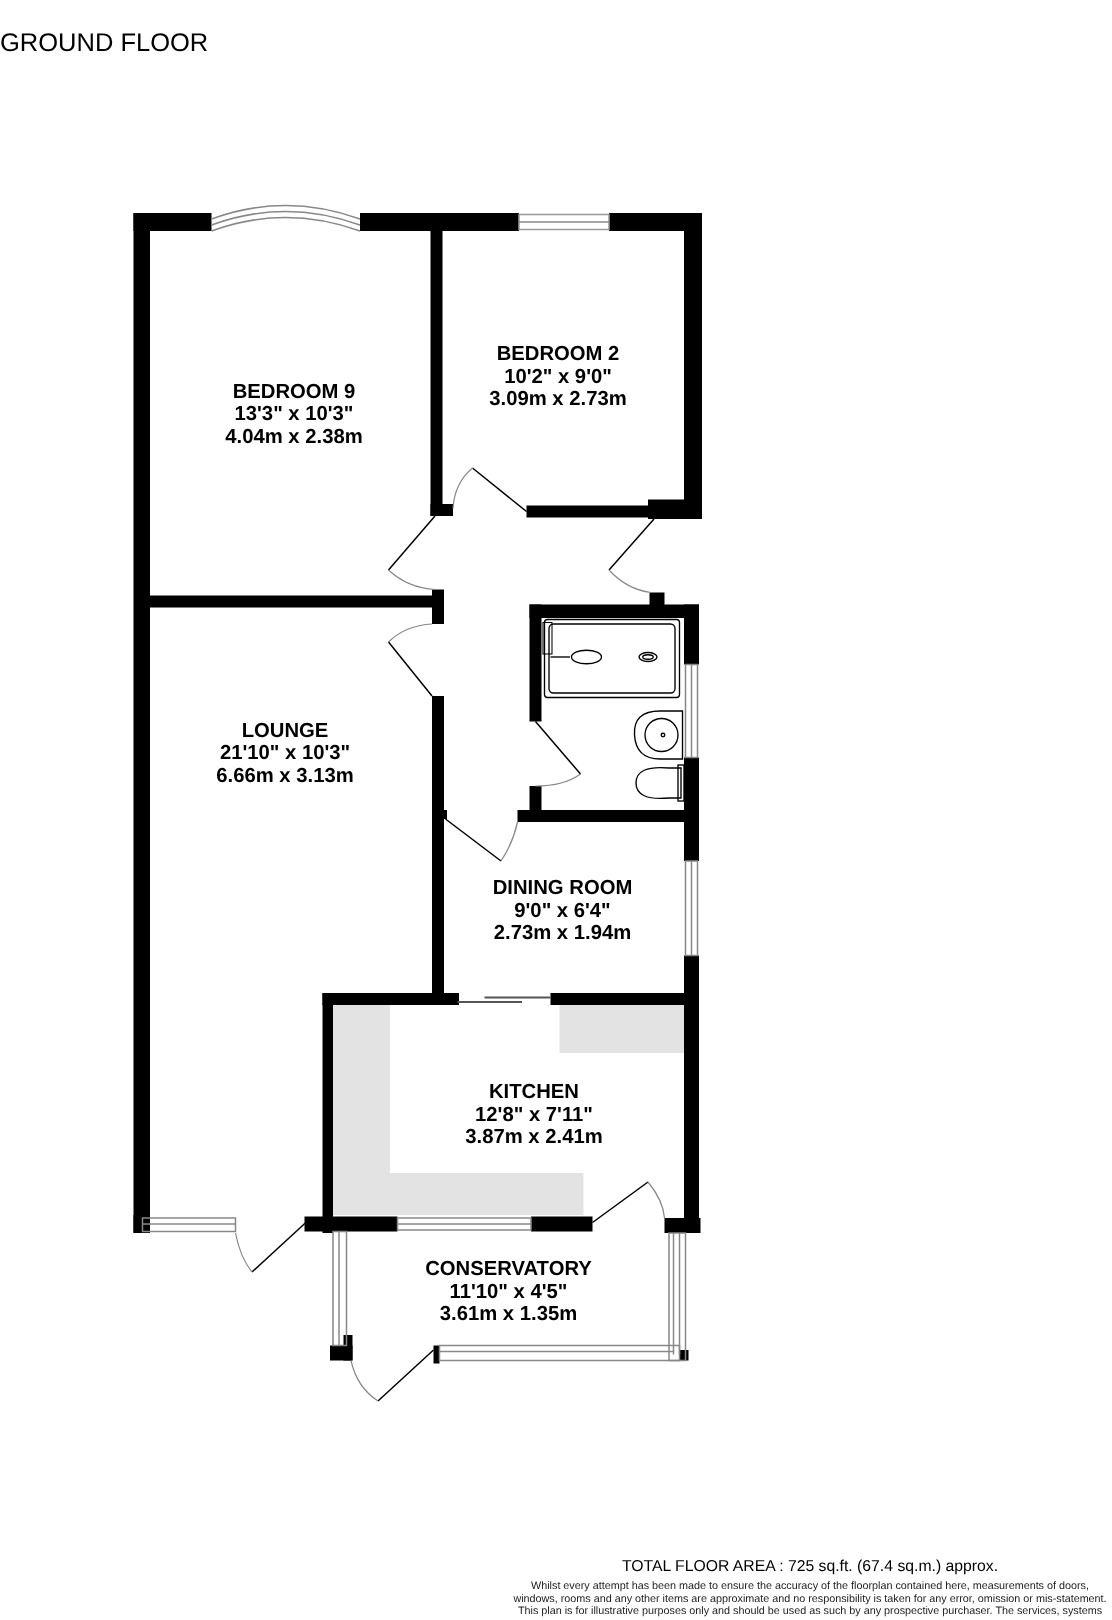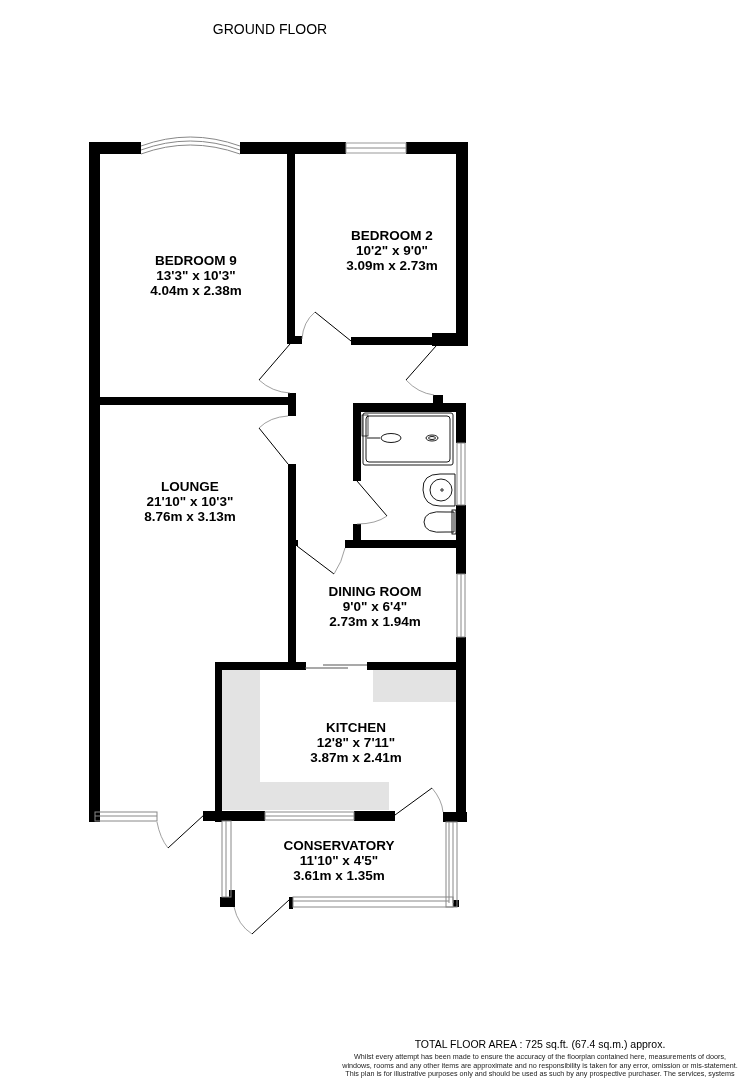--- a/index.html
+++ b/index.html
@@ -1,17 +1,17 @@
 <!DOCTYPE html>
 <html><head>
   <meta charset="utf-8">
   <style>
     html, body { margin: 0; padding: 0; background: #ffffff; }
     body { width: 741px; height: 1080px; position: relative; overflow: hidden; font-family: "Liberation Sans", sans-serif; color: #000; }
-    .header { position: absolute; left: 0; top: 22px; width: 540px; text-align: center; font-size: 14px; line-height: 14px; }
+    .header { position: absolute; left: 0; top: 22px; width: 540px; text-align: left; font-size: 17px; line-height: 14px; }
     .header div { white-space: nowrap; }
     #plan { position: absolute; left: 0; top: 0; }
     .room-label { position: absolute; text-align: center; font-weight: bold; font-size: 13.5px; line-height: 15px; white-space: nowrap; transform: translateX(-50%); }
     .footer { position: absolute; left: 340px; top: 1014px; width: 400px; text-align: center; }
     .footer .total { font-size: 10.5px; line-height: 12px; margin-bottom: 3px; margin-top: 24px; }
     .footer .disclaimer { font-size: 7.2px; line-height: 8.6px; color: #222; }
     .footer .made { font-size: 7.2px; line-height: 8.6px; color: #222; text-align: center; }
   </style>
 </head>
 <body>
@@ -167,30 +167,30 @@
     </g>
   </g>
 </svg>
 
 <div class="room-label" style="left:196px; top:253px;">
   <div>BEDROOM 9</div>
   <div>13'3"  x 10'3"</div>
   <div>4.04m  x 2.38m</div>
 </div>
 
-<div class="room-label" style="left:392px; top:228px;">
+<div class="room-label" style="left:372px; top:228px;">
   <div>BEDROOM 2</div>
   <div>10'2"  x 9'0"</div>
   <div>3.09m  x 2.73m</div>
 </div>
 
 <div class="room-label" style="left:190px; top:479px;">
   <div>LOUNGE</div>
   <div>21'10"  x 10'3"</div>
-  <div>8.76m  x 3.13m</div>
+  <div>6.66m  x 3.13m</div>
 </div>
 
 <div class="room-label" style="left:375px; top:584px;">
   <div>DINING ROOM</div>
   <div>9'0"  x 6'4"</div>
   <div>2.73m  x 1.94m</div>
 </div>
 
 <div class="room-label" style="left:340px; top:720px;margin-left:16px;">
   <div>KITCHEN</div>

